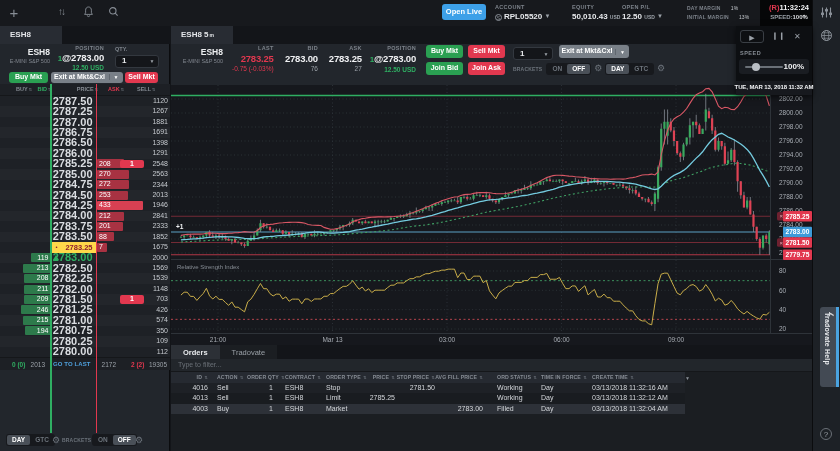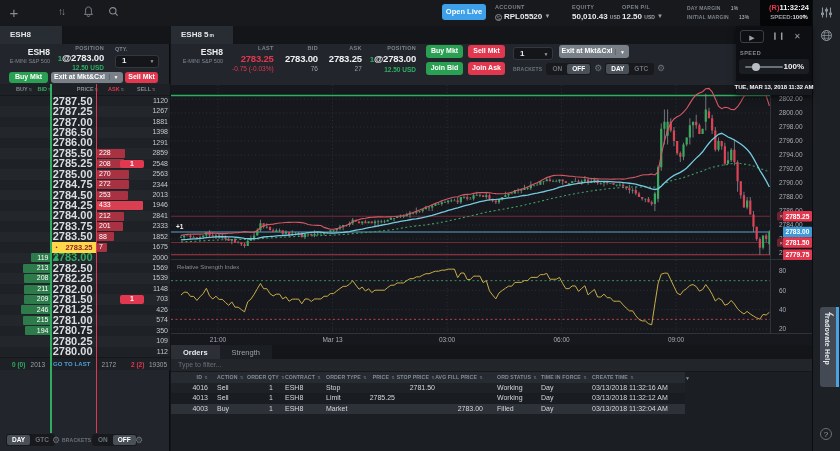--- a/index.html
+++ b/index.html
@@ -306,31 +306,30 @@
           </div>
           <div class="lrow">
             <div class="lr-price">2787.25</div>
             <div class="lr-vol">1267</div>
           </div>
           <div class="lrow">
             <div class="lr-price">2787.00</div>
             <div class="lr-vol">1881</div>
           </div>
           <div class="lrow">
+            <div class="lr-price">2786.75</div>
+            <div class="lr-vol">1691</div>
+          </div>
+          <div class="lrow">
             <div class="lr-price">2786.50</div>
             <div class="lr-vol">1398</div>
           </div>
           <div class="lrow">
             <div class="lr-price">2786.00</div>
             <div class="lr-vol">1291</div>
-          </div>
-          <div class="lrow">
-            <div class="lr-price">2785.50</div>
-            <div class="askblock" style="width:28.4px;">228</div>
-            <div class="lr-vol">2859</div>
           </div>
           <div class="lrow">
             <div class="lr-price">2785.25</div>
             <div class="askblock" style="width:26.7px;">208</div>
             <div class="sellbadge">1</div>
             <div class="lr-vol">2548</div>
           </div>
           <div class="lrow">
             <div class="lr-price">2785.00</div>
             <div class="askblock" style="width:32.0px;">270</div>
@@ -976,21 +975,21 @@
           <g>
             <rect x="612" y="164.55" width="29" height="10.5" rx="1" fill="#e2384f"></rect>
             <text x="614.5" y="172.15" fill="#fff" font-size="6.6" font-family="Liberation Sans, sans-serif" font-weight="bold">2779.75</text>
           </g>
         </svg>
       <div class="posmark">+1</div>
     </div>
     <div class="orders">
       <div class="otabs">
         <div class="otab active">Orders</div>
-        <div class="otab">Strength</div>
+        <div class="otab">Tradovate</div>
       </div>
       <div class="ofilter">Type to filter...</div>
       <div class="otable" id="otable">
           <div class="orow ohead">
             <div class="c0">ID <span class="sortmark">⇅</span></div>
             <div class="c1">ACTION <span class="sortmark">⇅</span></div>
             <div class="c2">ORDER QTY <span class="sortmark">⇅</span></div>
             <div class="c3">CONTRACT <span class="sortmark">⇅</span></div>
             <div class="c4">ORDER TYPE <span class="sortmark">⇅</span></div>
             <div class="c5">PRICE <span class="sortmark">⇅</span></div>

